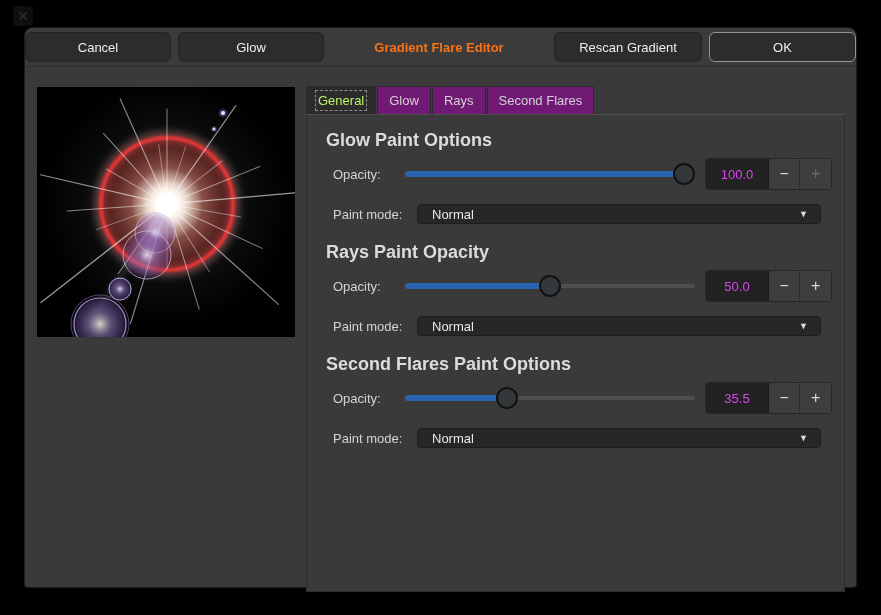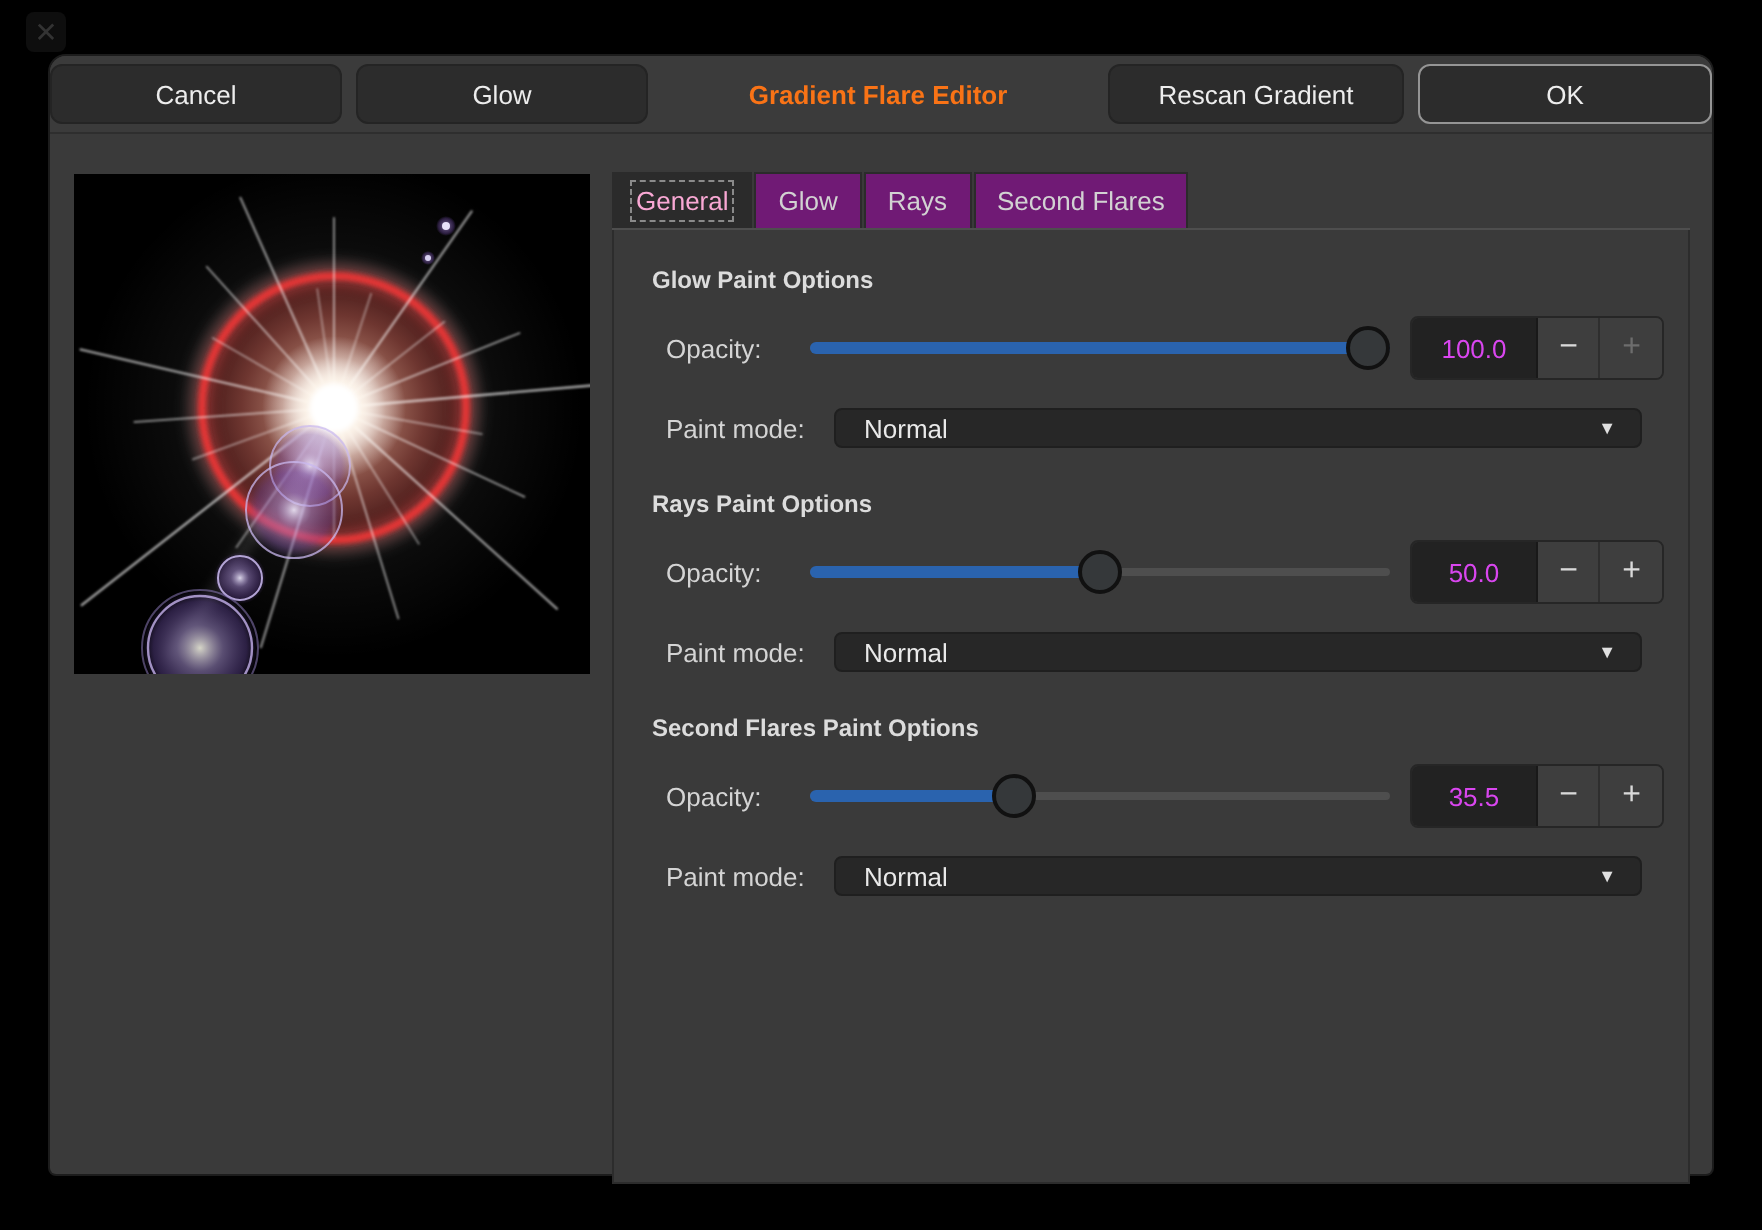--- a/index.html
+++ b/index.html
@@ -57,33 +57,33 @@
   .tab-row{
     height:28px;display:flex;align-items:stretch;
     border-bottom:1px solid #4e4e4e;
   }
   .tab{
     padding:0 11px;display:flex;align-items:center;font-size:13px;color:#d2d2d2;
     background:#701a75;border-right:1px solid #2b2b2b;border-top:1px solid #2b2b2b;
     border-left:1px solid #2b2b2b;margin-right:1px;cursor:default;box-sizing:border-box;
   }
   .tab.active{
-    background:#2b2b2b;color:#f9a8d4;
+    background:#2b2b2b;color:#bef264;
   }
   .tab.active .tab-label{
     outline:1px dashed #8a8a8a;outline-offset:2px;
   }
   .page{
     height:459px;border:1px solid #2c2c2c;border-top:none;
     padding:17px 12px 0 13px;box-sizing:content-box;background:#3a3a3a;
   }
 
   .section{margin-bottom:14px;}
   .section-title{
-    font-size:12px;font-weight:bold;color:#dcdcdc;line-height:17px;
+    font-size:18px;font-weight:bold;color:#dcdcdc;line-height:17px;
     margin:0 0 9px 6px;
   }
   .row{display:flex;align-items:center;height:32px;margin:0 0 8px 13px;}
   .row-label{width:84px;flex:none;font-size:13px;color:#d4d4d4;}
 
   
   .opacity-slider{
     position:relative;flex:1;height:32px;margin:0 10px 0 -12px;cursor:default;
   }
   .slider-track{
@@ -281,21 +281,21 @@
             <div class="row">
               <span class="row-label">Paint mode:</span>
               <div class="dropdown">
                 <span>Normal</span>
                 <span class="dd-arrow">▼</span>
               </div>
             </div>
           </div>
 
           <div class="section">
-            <div class="section-title">Rays Paint Options</div>
+            <div class="section-title">Rays Paint Opacity</div>
             <div class="row">
               <span class="row-label">Opacity:</span>
               <div class="opacity-slider" style="--pct: 50;">
                 <div class="slider-track"></div>
                 <div class="slider-fill"></div>
                 <div class="slider-handle"></div>
               </div>
               <div class="spin-group">
                 <div class="spin-value">50.0</div>
                 <div class="spin-btn minus">

